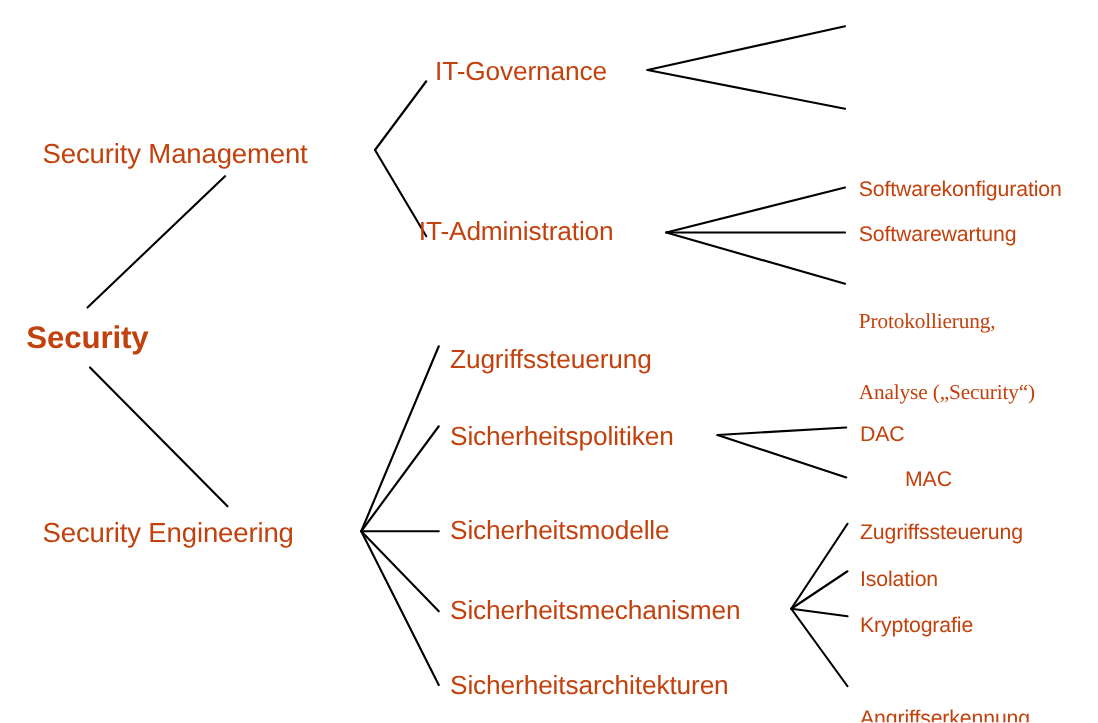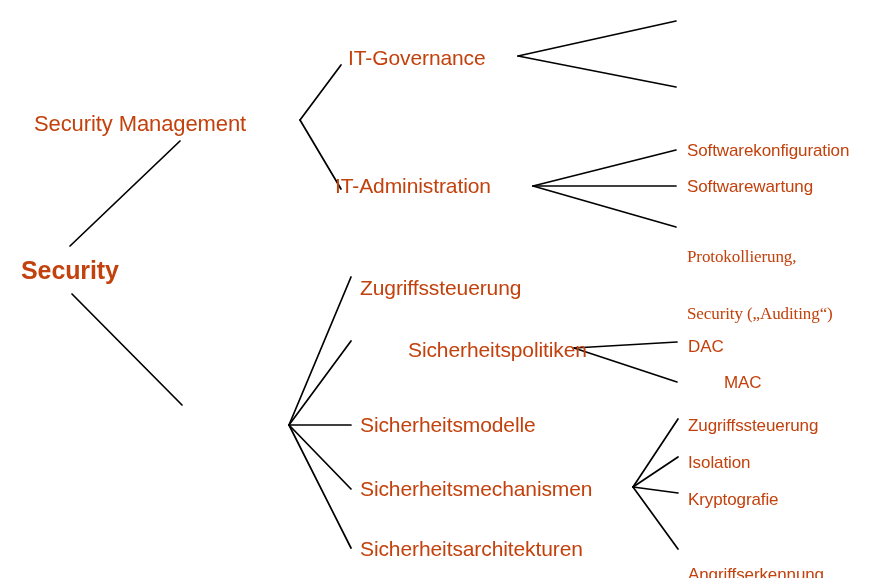--- a/index.html
+++ b/index.html
@@ -89,44 +89,45 @@
       <line x1="633" y1="487" x2="678" y2="457"></line>
       <line x1="633" y1="487" x2="678" y2="493"></line>
       <line x1="633" y1="487" x2="678" y2="549"></line>
     </g>
   </svg>
 
   <div class="node lvl-1 anchor-left" style="left:34px; top:124px;">Security Management</div>
 
   <div class="node lvl-root anchor-left" style="left:21px; top:270px;">Security</div>
 
+  <div class="node lvl-1 anchor-left" style="left:34px; top:427px;">Security Engineering</div>
 
   <div class="node lvl-2 anchor-left" style="left:348px; top:58px;">IT-Governance</div>
 
   <div class="node lvl-2 anchor-left" style="left:335px; top:186px;">IT-Administration</div>
 
   <div class="node lvl-2 anchor-left" style="left:360px; top:288px;">Zugriffssteuerung</div>
 
-  <div class="node lvl-2 anchor-left" style="left:360px; top:350px;margin-left:48px;">Sicherheitspolitiken</div>
+  <div class="node lvl-2 anchor-left" style="left:360px; top:350px;">Sicherheitspolitiken</div>
 
   <div class="node lvl-2 anchor-left" style="left:360px; top:425px;">Sicherheitsmodelle</div>
 
   <div class="node lvl-2 anchor-left" style="left:360px; top:549px;">Sicherheitsarchitekturen</div>
 
   <div class="node lvl-2 anchor-left" style="left:360px; top:489px;">Sicherheitsmechanismen</div>
 
 
 
   <div class="node lvl-3 anchor-left" style="left:687px; top:151px;">Softwarekonfiguration</div>
 
   <div class="node lvl-3 anchor-left" style="left:687px; top:187px;">Softwarewartung</div>
 
   <div class="node lvl-3" style="left:687px; top:209px;font-family:Liberation Serif, serif;">
     <div>Protokollierung,</div>
-    <div>Security („Auditing“)</div>
+    <div>Analyse („Security“)</div>
   </div>
 
   <div class="node lvl-3 anchor-left" style="left:688px; top:347px;">DAC</div>
 
   <div class="node lvl-3 anchor-left" style="left:724px; top:383px;">MAC</div>
 
   <div class="node lvl-3 anchor-left" style="left:688px; top:426px;">Zugriffssteuerung</div>
 
   <div class="node lvl-3 anchor-left" style="left:688px; top:463px;">Isolation</div>
 

